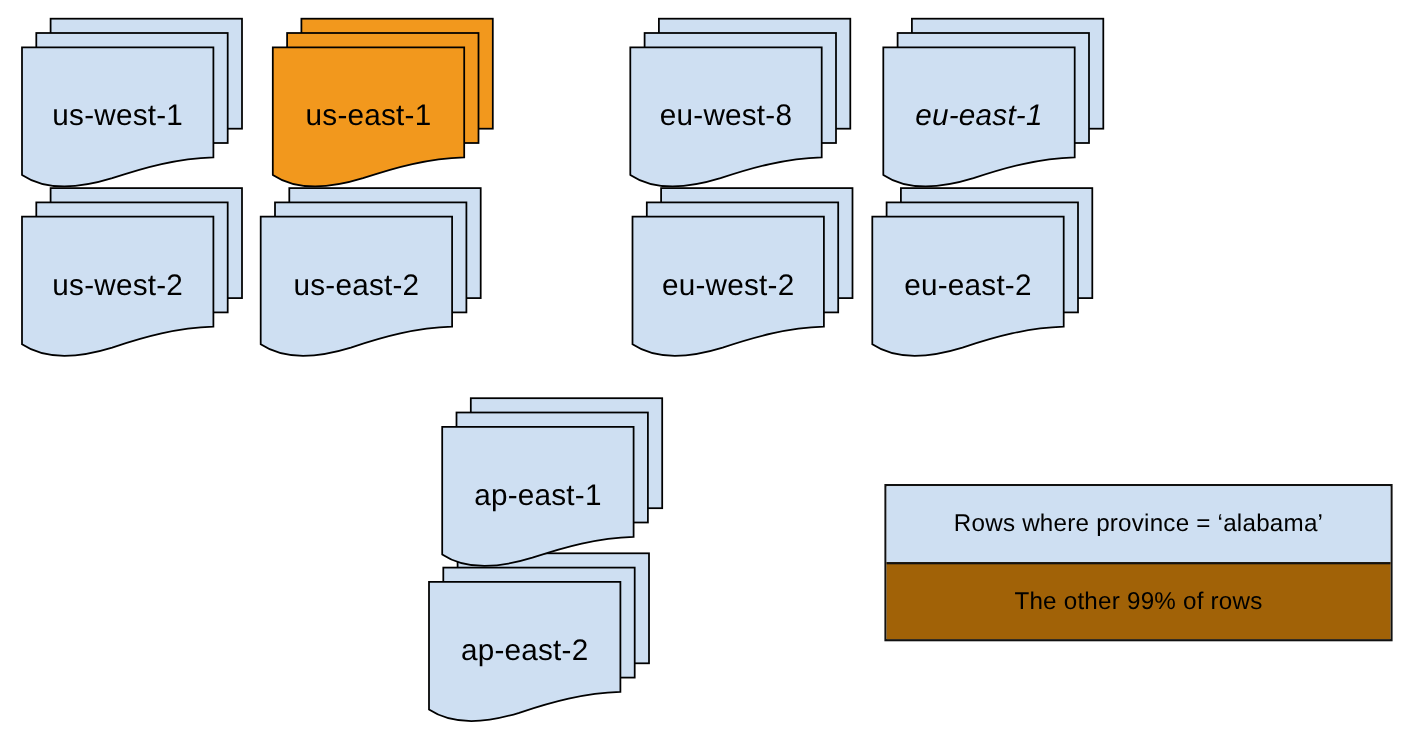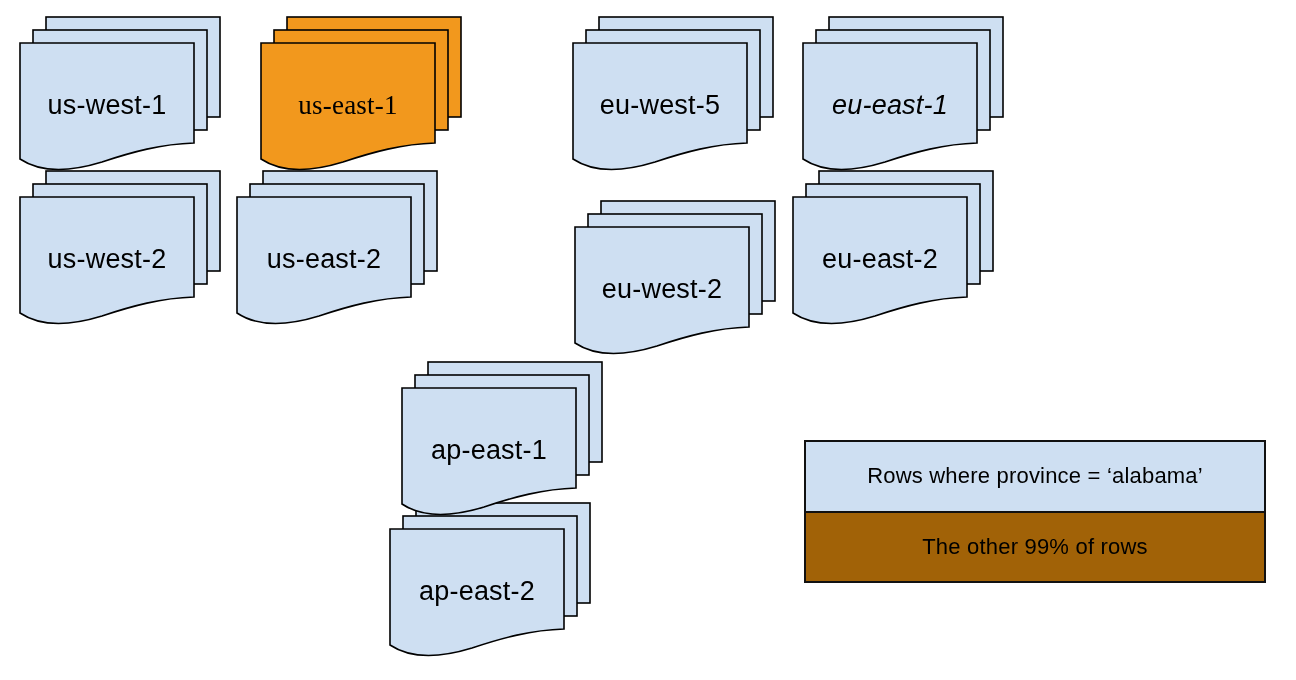--- a/index.html
+++ b/index.html
@@ -58,35 +58,35 @@
   </div>
 
 <div class="stack" style="left: 20px; top: 17px; z-index: 10;">
       <svg width="200" height="155" viewBox="0 0 200 155">
         <rect class="sheet" x="26" y="0" width="174" height="100"></rect>
         <rect class="sheet" x="13" y="13" width="174" height="100"></rect>
         <path class="sheet" transform="translate(0,26)" d="M 0 0 L 174 0 L 174 100 C 141 101 112 109 82 119 C 56 127 24 132 0 116 Z"></path>
       </svg>
       <div class="stack-label">us-west-1</div>
     </div>
-    <div class="stack highlighted" style="left: 261px; top: 17px; z-index: 9; font-family: Liberation Serif, serif;">
+    <div class="stack highlighted" style="left: 248px; top: 17px; z-index: 9;">
       <svg width="200" height="155" viewBox="0 0 200 155">
         <rect class="sheet" x="26" y="0" width="174" height="100"></rect>
         <rect class="sheet" x="13" y="13" width="174" height="100"></rect>
         <path class="sheet" transform="translate(0,26)" d="M 0 0 L 174 0 L 174 100 C 141 101 112 109 82 119 C 56 127 24 132 0 116 Z"></path>
       </svg>
       <div class="stack-label">us-east-1</div>
     </div>
     <div class="stack" style="left: 573px; top: 17px; z-index: 8;">
       <svg width="200" height="155" viewBox="0 0 200 155">
         <rect class="sheet" x="26" y="0" width="174" height="100"></rect>
         <rect class="sheet" x="13" y="13" width="174" height="100"></rect>
         <path class="sheet" transform="translate(0,26)" d="M 0 0 L 174 0 L 174 100 C 141 101 112 109 82 119 C 56 127 24 132 0 116 Z"></path>
       </svg>
-      <div class="stack-label">eu-west-5</div>
+      <div class="stack-label">eu-west-8</div>
     </div>
     <div class="stack" style="left: 803px; top: 17px; z-index: 7; font-style: italic;">
       <svg width="200" height="155" viewBox="0 0 200 155">
         <rect class="sheet" x="26" y="0" width="174" height="100"></rect>
         <rect class="sheet" x="13" y="13" width="174" height="100"></rect>
         <path class="sheet" transform="translate(0,26)" d="M 0 0 L 174 0 L 174 100 C 141 101 112 109 82 119 C 56 127 24 132 0 116 Z"></path>
       </svg>
       <div class="stack-label">eu-east-1</div>
     </div>
     <div class="stack" style="left: 20px; top: 171px; z-index: 6; padding-left: 25px;">
@@ -98,21 +98,21 @@
       <div class="stack-label">us-west-2</div>
     </div>
     <div class="stack" style="left: 237px; top: 171px; z-index: 5;">
       <svg width="200" height="155" viewBox="0 0 200 155">
         <rect class="sheet" x="26" y="0" width="174" height="100"></rect>
         <rect class="sheet" x="13" y="13" width="174" height="100"></rect>
         <path class="sheet" transform="translate(0,26)" d="M 0 0 L 174 0 L 174 100 C 141 101 112 109 82 119 C 56 127 24 132 0 116 Z"></path>
       </svg>
       <div class="stack-label">us-east-2</div>
     </div>
-    <div class="stack" style="left: 575px; top: 171px; z-index: 4; margin-top: 30px;">
+    <div class="stack" style="left: 575px; top: 171px; z-index: 4;">
       <svg width="200" height="155" viewBox="0 0 200 155">
         <rect class="sheet" x="26" y="0" width="174" height="100"></rect>
         <rect class="sheet" x="13" y="13" width="174" height="100"></rect>
         <path class="sheet" transform="translate(0,26)" d="M 0 0 L 174 0 L 174 100 C 141 101 112 109 82 119 C 56 127 24 132 0 116 Z"></path>
       </svg>
       <div class="stack-label">eu-west-2</div>
     </div>
     <div class="stack" style="left: 793px; top: 171px; z-index: 3; padding-left: 44px;">
       <svg width="200" height="155" viewBox="0 0 200 155">
         <rect class="sheet" x="26" y="0" width="174" height="100"></rect>

